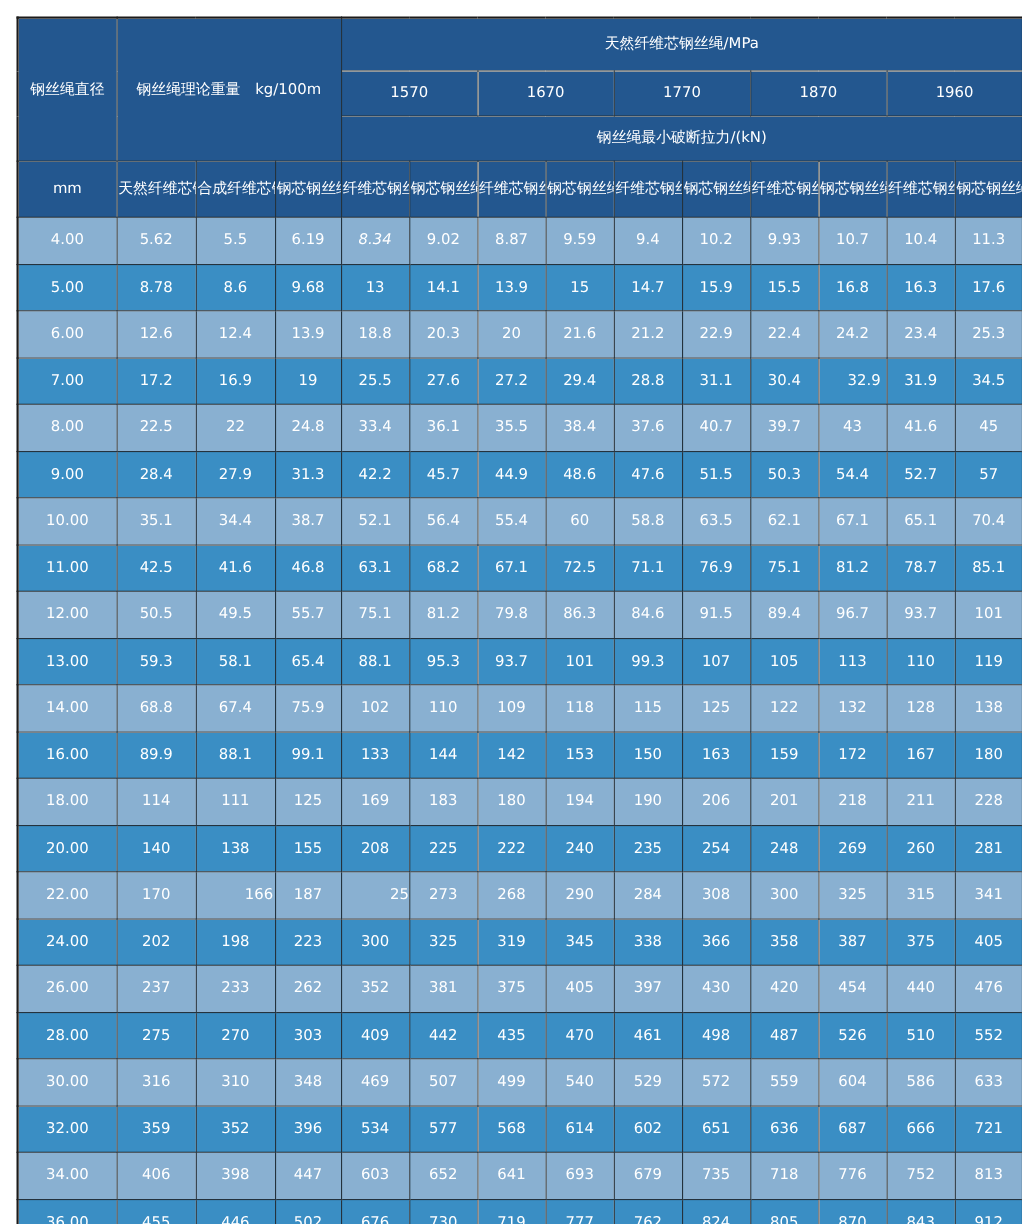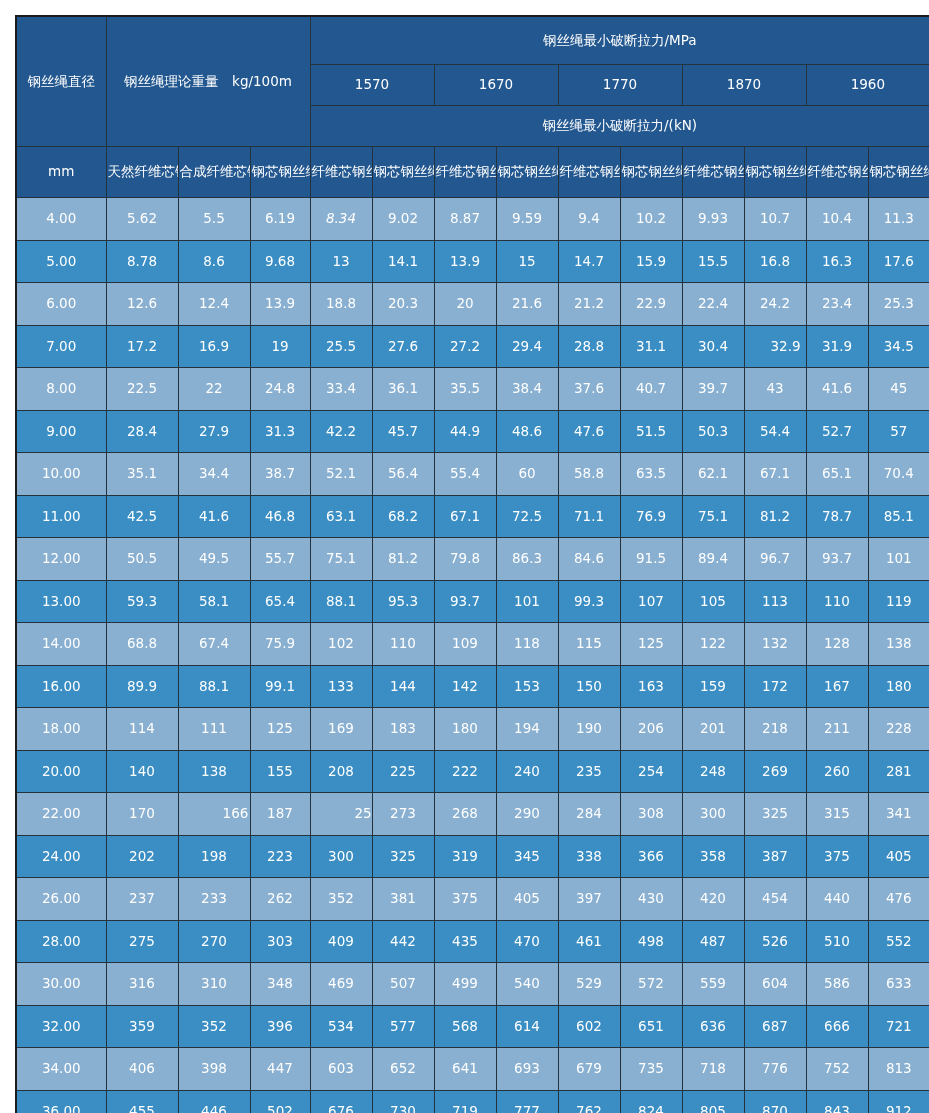--- a/index.html
+++ b/index.html
@@ -80,21 +80,21 @@
       <col style="width:62px">
       <col style="width:62px">
       <col style="width:62px">
       <col style="width:62px">
     </colgroup>
     <tbody>
 
       <tr>
         <td class="hdr" rowspan="3">钢丝绳直径</td>
         <td class="hdr" colspan="3" rowspan="3">钢丝绳理论重量　kg/100m</td>
-        <td class="hdr-strength" colspan="10" style="height:47px">钢丝绳最小破断拉力/MPa</td>
+        <td class="hdr-strength" colspan="10" style="height:47px">天然纤维芯钢丝绳/MPa</td>
       </tr>
 
       <tr>
         <td class="hdr-strength" colspan="2" style="height:40px">1570</td>
         <td class="hdr-strength" colspan="2">1670</td>
         <td class="hdr-strength" colspan="2">1770</td>
         <td class="hdr-strength" colspan="2">1870</td>
         <td class="hdr-strength" colspan="2">1960</td>
       </tr>
 

